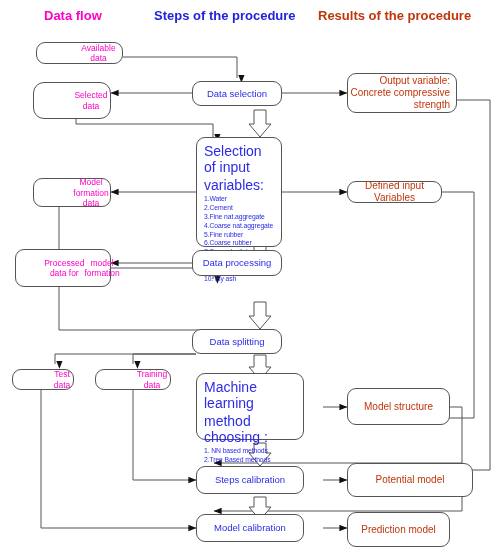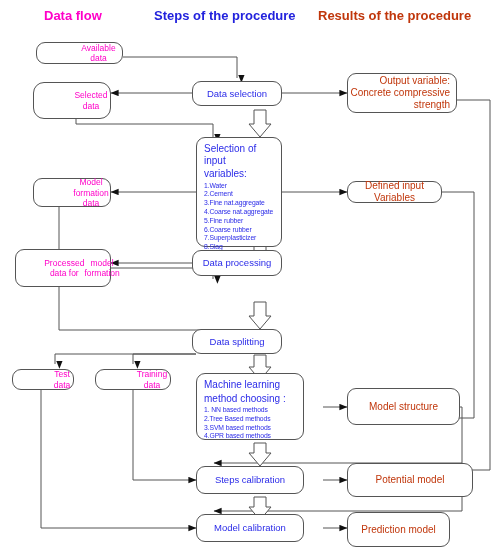--- a/index.html
+++ b/index.html
@@ -13,21 +13,21 @@
   .hdr.results{color:#C0360B;left:318px;top:8px;}
 
   .node{position:absolute;box-sizing:border-box;border:1px solid #555;border-radius:9px;
         background:#fff;display:flex;align-items:center;justify-content:center;
         text-align:center;line-height:1.18;z-index:3;}
   .node.flow{color:#FF00C8;font-size:8.5px;padding-left:38px;}
   .node.step{color:#2B2BE8;font-size:9.5px;}
   .node.result{color:#C0360B;font-size:10px;}
 
   .node.listbox{display:block;padding:5px 6px 4px 7px;text-align:left;}
-  .listbox .ttl{font-size:10px;line-height:1.15;margin-bottom:2px;}
+  .listbox .ttl{font-size:14px;line-height:1.15;margin-bottom:2px;}
   .listbox .li{font-size:6.8px;line-height:1.3;letter-spacing:-0.1px;}
   .node.ralign{justify-content:flex-end;text-align:right;padding-right:6px;}
 </style>
 </head>
 <body>
 
 <div id="stage">
 
   <svg id="wires" viewBox="0 0 504 550" xmlns="http://www.w3.org/2000/svg">
     <defs>
@@ -148,19 +148,19 @@
   <div class="node step" style="left:196px;top:514px;width:108px;height:28px;">Model calibration</div>
 
   <div class="node result ralign" style="left:347px;top:73px;width:110px;height:40px;flex-direction:column;align-items:flex-end;justify-content:center;">
     <span>Output variable:</span>
     <span>Concrete compressive</span>
     <span>strength</span>
   </div>
 
   <div class="node result" style="left:347px;top:181px;width:95px;height:22px;">Defined input Variables</div>
 
-  <div class="node result" style="left:347px;top:388px;width:113px;height:37px;">Model structure</div>
+  <div class="node result" style="left:347px;top:388px;width:103px;height:37px;">Model structure</div>
 
   <div class="node result" style="left:347px;top:463px;width:126px;height:34px;">Potential model</div>
 
   <div class="node result" style="left:347px;top:512px;width:103px;height:35px;">Prediction model</div>
 
 </div>
 
 </body></html>

